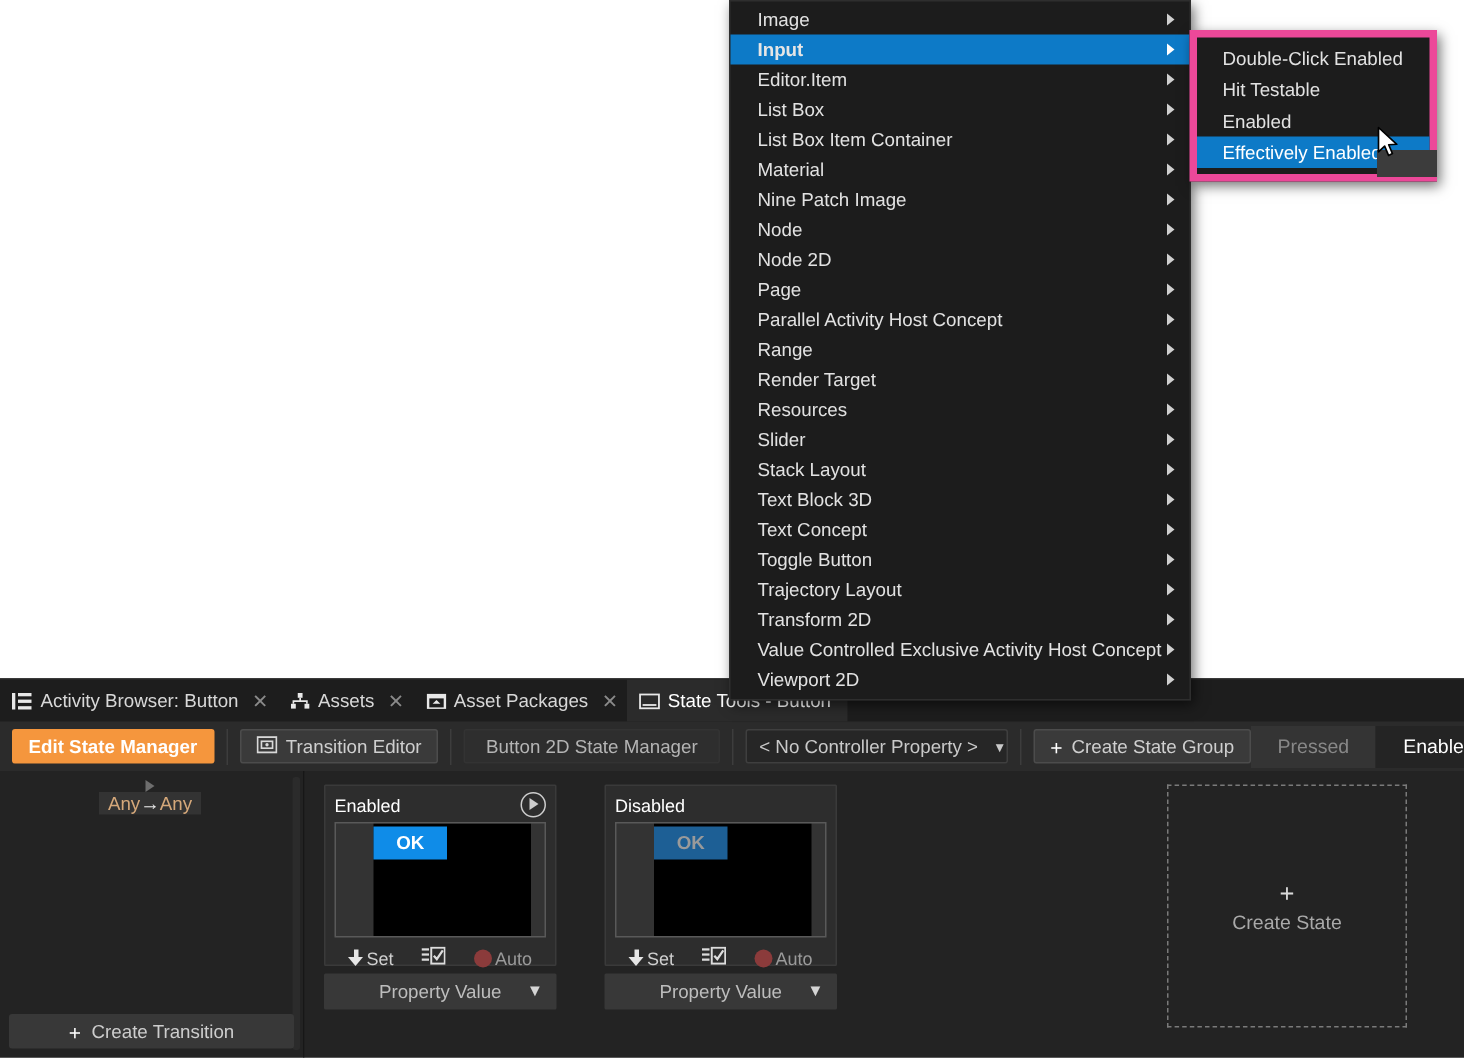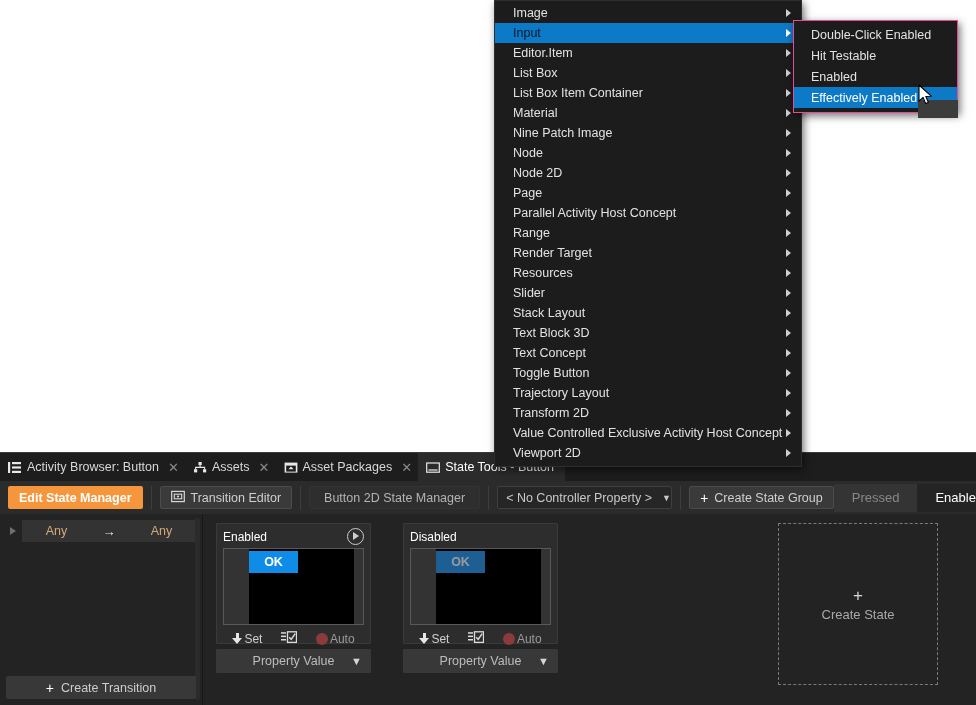--- a/index.html
+++ b/index.html
@@ -176,20 +176,21 @@
     height: 192px;
     background: #232323;
     border-right: 1px solid #171717;
   }
   #transition-row {
     position: absolute;
     left: 4px; top: 5px;
     width: 192px; height: 24px;
     display: flex;
     align-items: center;
+    flex-direction: column;
   }
   .tri-expand {
     width: 18px; height: 24px;
     display: flex; align-items: center; justify-content: center;
     cursor: pointer;
   }
   .tri-expand::before {
     content: "";
     border-left: 6px solid #6e6e6e;
     border-top: 4.5px solid transparent;
@@ -383,50 +384,49 @@
   
   #ctxmenu {
     position: absolute;
     left: 486px; top: 0px;
     width: 308px;
     background: #1c1c1c;
     border: 1px solid #2e2e2e;
     padding: 2px 0 3px 0;
     box-sizing: border-box;
     box-shadow: 2px 3px 8px rgba(0,0,0,0.55);
-    margin-left: 8px;
   }
   .mi {
     height: 20px;
     display: flex;
     align-items: center;
     padding: 0 8px 0 18px;
     font-size: 12.5px;
     color: #e2e2e2;
     position: relative;
     cursor: default;
     white-space: nowrap;
   }
-  .mi.sel { background: #0d7ac7; color: #0f172a; }
+  .mi.sel { background: #0d7ac7; color: #e5e5e5; font-weight: bold; }
   .mi .sub-arrow {
     position: absolute;
     right: 10px;
     width: 0; height: 0;
     border-left: 5px solid #cfcfcf;
     border-top: 4px solid transparent;
     border-bottom: 4px solid transparent;
   }
   .mi.sel .sub-arrow { border-left-color: #ffffff; }
 
   #submenu {
     position: absolute;
     left: 793px; top: 20px;
     width: 165px;
     background: #1c1c1c;
-    border: 1px solid #ec4899;
+    border: 5px solid #ec4899;
     padding: 3px 0 4px 0;
     box-sizing: border-box;
     box-shadow: 2px 3px 8px rgba(0,0,0,0.55);
   }
   .smi {
     height: 21px;
     display: flex;
     align-items: center;
     padding: 0 8px 0 17px;
     font-size: 12.5px;

